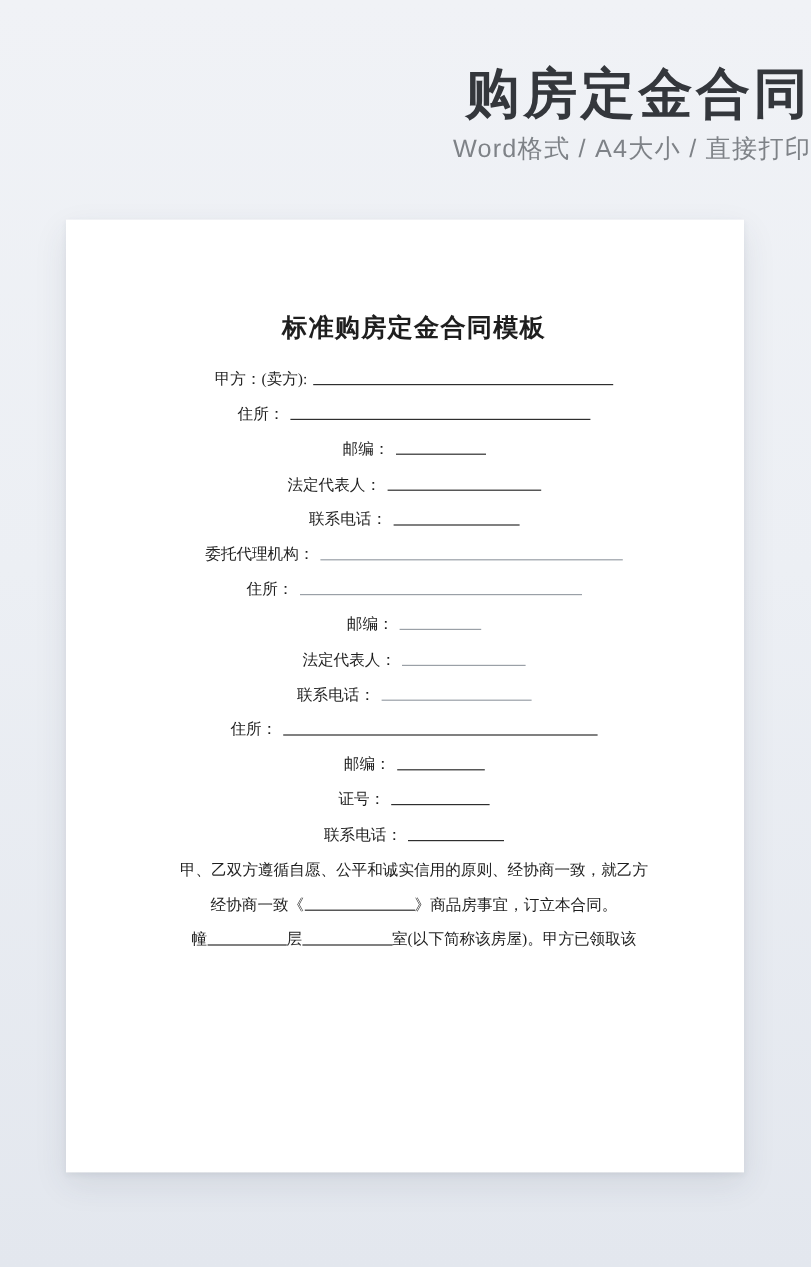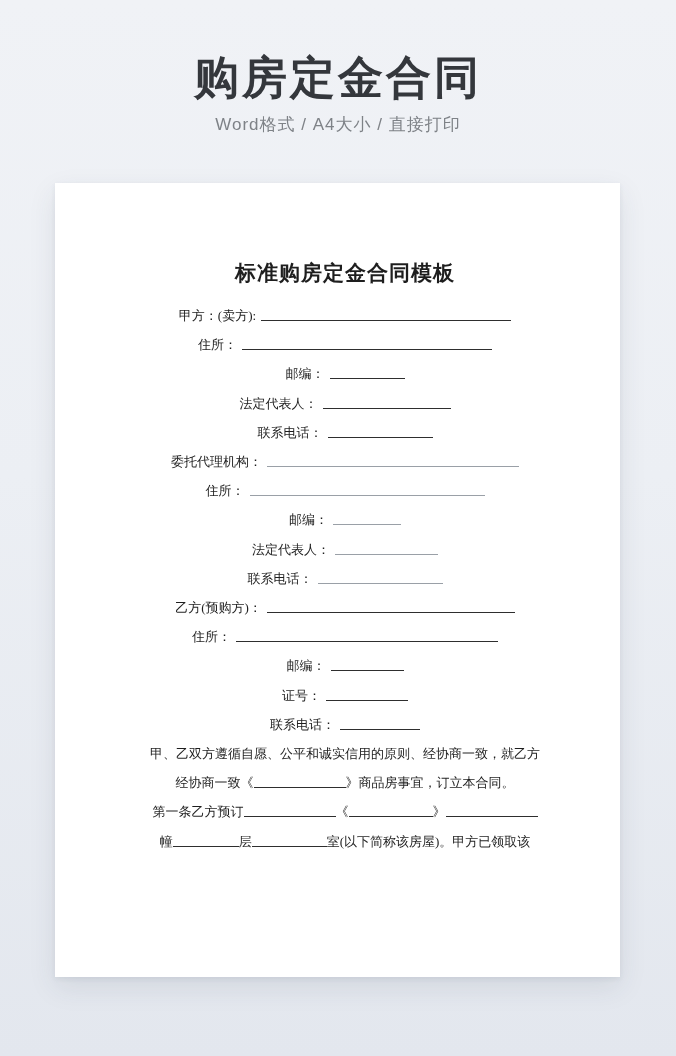--- a/index.html
+++ b/index.html
@@ -4,29 +4,29 @@
 <style>
   html,body{margin:0;padding:0;}
   .stage{
     position:relative;
     width:676px;height:1056px;
     overflow:hidden;
     background:linear-gradient(180deg,#f0f2f6 0%,#ecEFf4 45%,#e3e7ee 100%);
     background:linear-gradient(180deg,#f0f2f6 0%,#eceff4 45%,#e3e7ee 100%);
     font-family:"Liberation Sans","DejaVu Sans",sans-serif;
   }
-  .header{position:absolute;left:0;top:0;width:676px;text-align:center;}
+  .header{position:absolute;left:0;top:0;width:676px;text-align:right;}
   .header-title{
     margin-top:52px;
     font-size:45px;font-weight:bold;letter-spacing:3px;
     color:#34373c;line-height:52px;
   }
   .header-subtitle{
     margin-top:8px;
-    font-size:17px;color:#7e8287;letter-spacing:1px;line-height:26px;
+    font-size:21px;color:#7e8287;letter-spacing:1px;line-height:26px;
   }
   .paper{
     position:absolute;left:55px;top:183px;width:565px;height:794px;
     background:#ffffff;
     box-shadow:0 2px 5px rgba(45,55,75,.07),0 10px 26px rgba(45,55,75,.10);
   }
   .doc{
     position:absolute;left:93px;top:76px;width:394px;
     font-family:"Liberation Serif","DejaVu Serif",serif;
     font-size:13px;color:#1e1e1e;
@@ -63,28 +63,26 @@
           <div class="row"><span>甲方：(卖方):</span><span class="blank" style="width: 250px;"></span></div>
           <div class="row"><span>住所：</span><span class="blank" style="width: 250px;"></span></div>
           <div class="row"><span>邮编：</span><span class="blank" style="width: 75px;"></span></div>
           <div class="row"><span>法定代表人：</span><span class="blank" style="width: 128px;"></span></div>
           <div class="row"><span>联系电话：</span><span class="blank" style="width: 105px;"></span></div>
           <div class="row thin"><span>委托代理机构：</span><span class="blank" style="width: 252px;"></span></div>
           <div class="row thin"><span>住所：</span><span class="blank" style="width: 235px;"></span></div>
           <div class="row thin"><span>邮编：</span><span class="blank" style="width: 68px;"></span></div>
           <div class="row thin"><span>法定代表人：</span><span class="blank" style="width: 103px;"></span></div>
           <div class="row thin"><span>联系电话：</span><span class="blank" style="width: 125px;"></span></div>
-          <div class="row"><span>乙方(预购方)：</span><span class="blank" style="width: 248px;"></span></div>
           <div class="row"><span>住所：</span><span class="blank" style="width: 262px;"></span></div>
           <div class="row"><span>邮编：</span><span class="blank" style="width: 73px;"></span></div>
           <div class="row"><span>证号：</span><span class="blank" style="width: 82px;"></span></div>
           <div class="row"><span>联系电话：</span><span class="blank" style="width: 80px;"></span></div>
         </div>
       <div>
           <div class="pline"><span>甲、乙双方遵循自愿、公平和诚实信用的原则、经协商一致，就乙方</span></div>
           <div class="pline"><span>经协商一致《</span><span class="blank" style="width: 92px;"></span><span>》商品房事宜，订立本合同。</span></div>
-          <div class="pline"><span>第一条乙方预订</span><span class="blank" style="width: 92px;"></span><span>《</span><span class="blank" style="width: 84px;"></span><span>》</span><span class="blank" style="width: 92px;"></span></div>
           <div class="pline"><span>幢</span><span class="blank" style="width: 66px;"></span><span>层</span><span class="blank" style="width: 75px;"></span><span>室(以下简称该房屋)。甲方已领取该</span></div>
         </div>
     </div>
   </div>
 
 </div>
 
 </body></html>

